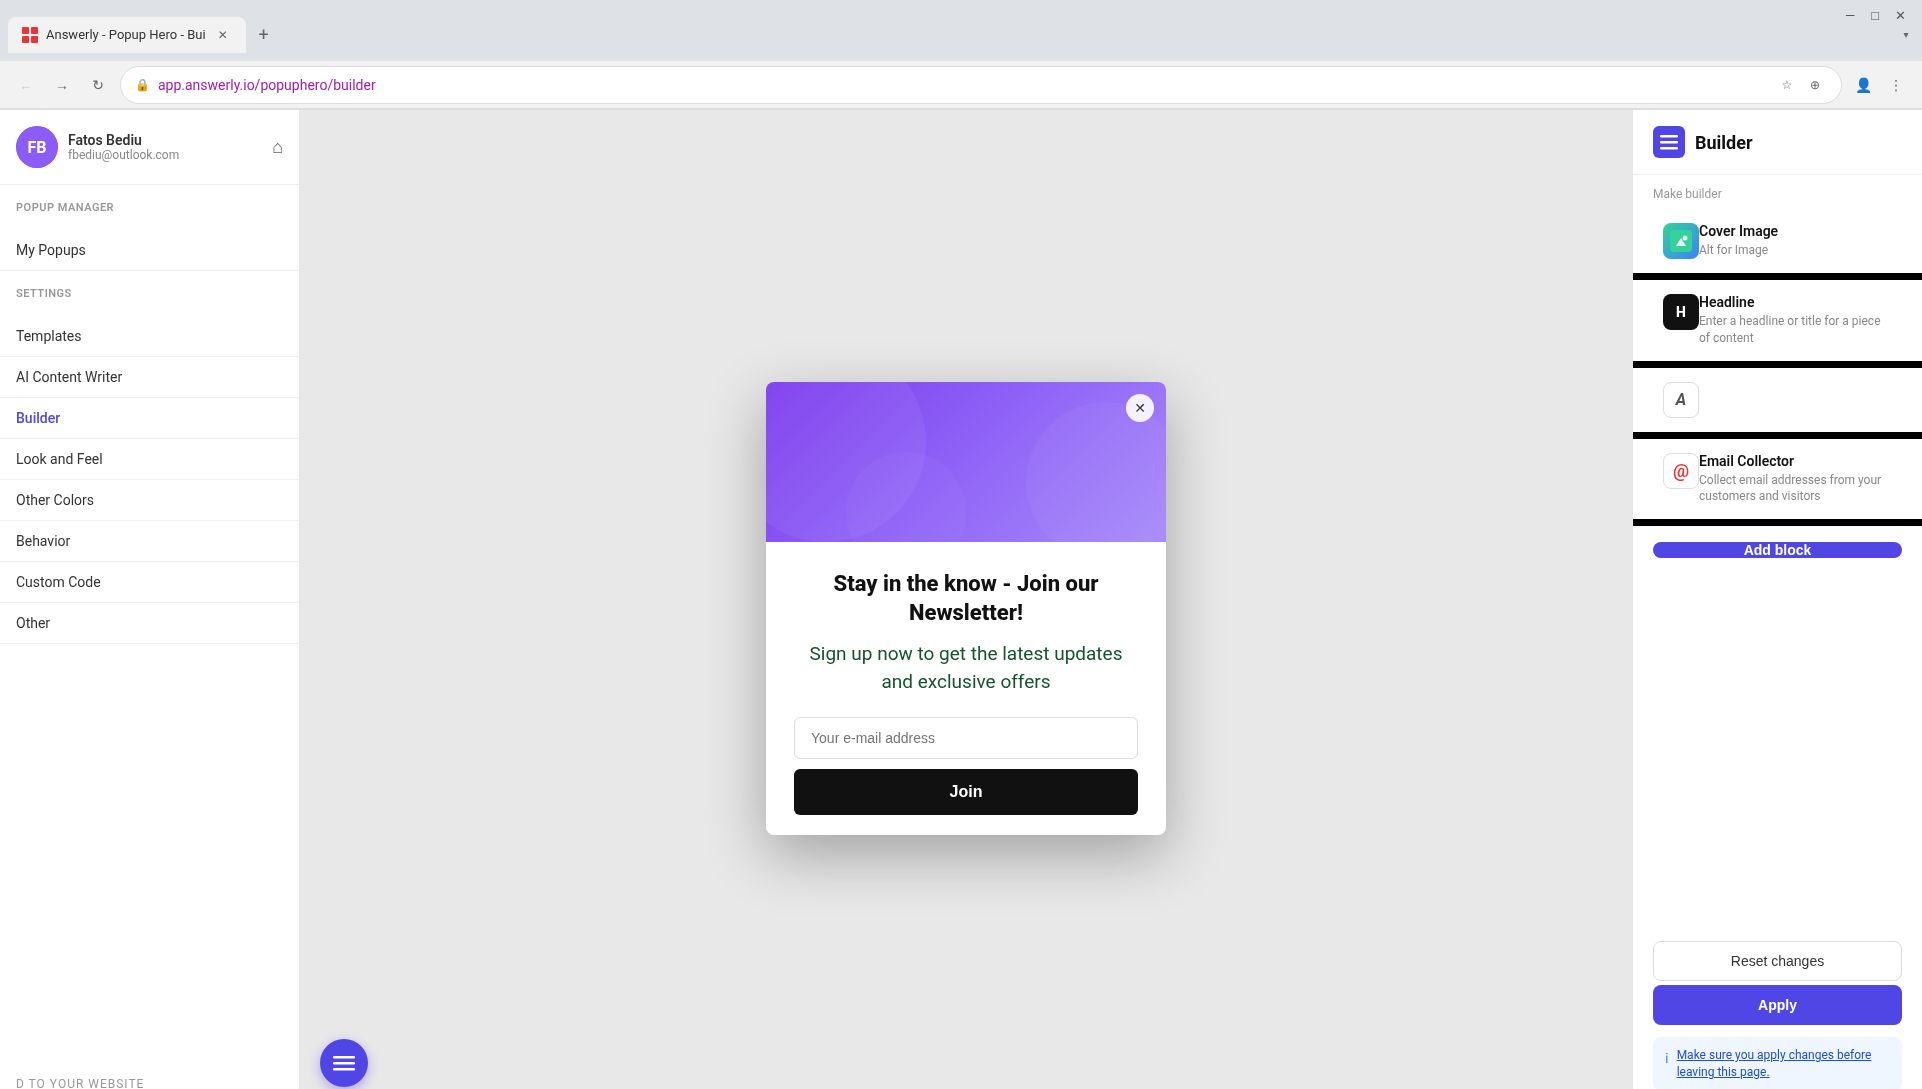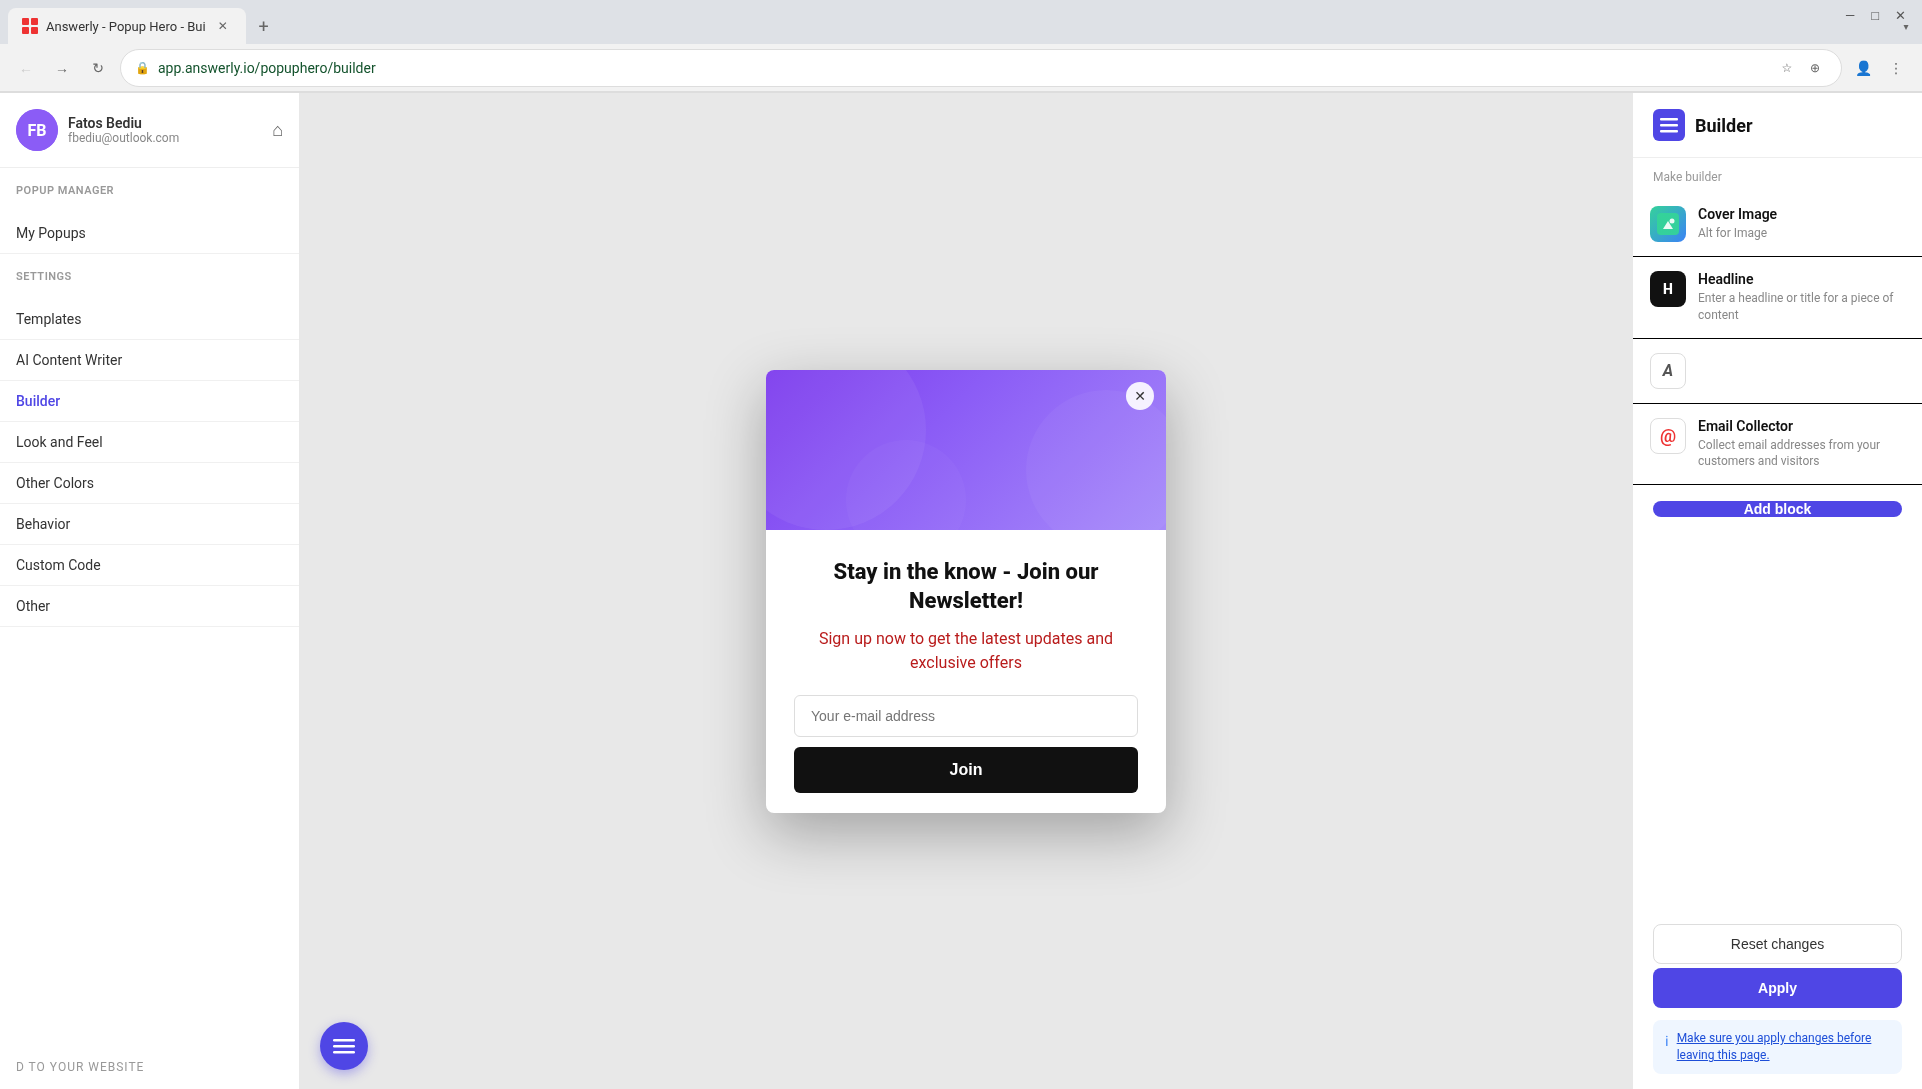--- a/index.html
+++ b/index.html
@@ -1,33 +1,33 @@
 <!DOCTYPE html>
 <html><head>
   <meta charset="utf-8">
   <style>
     * { box-sizing: border-box; margin: 0; padding: 0; }
     body { font-family: -apple-system, BlinkMacSystemFont, 'Segoe UI', Roboto, sans-serif; background: #f0f0f0; width: 1922px; height: 1089px; overflow: hidden; }
 
     
     .browser-chrome { background: #f2f2f2; border-bottom: 1px solid #ddd; }
-    .tab-bar { display: flex; align-items: center; padding: 8px 8px 0; gap: 4px; background: #dee1e6; height: 44px; }
+    .tab-bar { display: flex; align-items: center; padding: 8px 8px 0; gap: 4px; background: #dee1e6; height: 61px; }
     .tab { display: flex; align-items: center; gap: 8px; background: #f2f2f2; border-radius: 8px 8px 0 0; padding: 8px 14px; font-size: 13px; color: #333; min-width: 220px; height: 36px; }
     .tab-favicon { width: 16px; height: 16px; display: flex; align-items: center; }
     .tab-close { margin-left: auto; width: 18px; height: 18px; display: flex; align-items: center; justify-content: center; border-radius: 50%; cursor: pointer; font-size: 12px; color: #666; }
     .new-tab-btn { width: 28px; height: 28px; display: flex; align-items: center; justify-content: center; border-radius: 50%; cursor: pointer; font-size: 18px; color: #666; }
     .tab-controls { margin-left: auto; display: flex; gap: 6px; align-items: center; }
     .tab-ctrl-btn { width: 16px; height: 16px; font-size: 10px; color: #666; display: flex; align-items: center; justify-content: center; cursor: pointer; }
 
     .address-bar { display: flex; align-items: center; padding: 6px 12px; gap: 8px; background: #f2f2f2; height: 48px; border-bottom: 1px solid #ddd; }
     .nav-btn { width: 28px; height: 28px; display: flex; align-items: center; justify-content: center; border-radius: 50%; cursor: pointer; color: #666; font-size: 14px; }
     .nav-btn.disabled { color: #ccc; cursor: default; }
     .url-bar { flex: 1; display: flex; align-items: center; background: white; border: 1px solid #ddd; border-radius: 20px; padding: 6px 14px; gap: 8px; }
     .url-lock { color: #666; font-size: 12px; }
-    .url-text { font-size: 14px; color: #14532d; flex: 1; }
+    .url-text { font-size: 14px; color: #a21caf; flex: 1; }
     .url-actions { display: flex; gap: 4px; }
     .url-action-btn { width: 24px; height: 24px; display: flex; align-items: center; justify-content: center; color: #666; cursor: pointer; font-size: 12px; }
     .browser-actions { display: flex; gap: 4px; align-items: center; }
     .browser-action-btn { width: 28px; height: 28px; display: flex; align-items: center; justify-content: center; border-radius: 4px; cursor: pointer; color: #666; font-size: 14px; }
 
     
     .app-container { display: flex; height: calc(1089px - 92px); }
 
     
     .sidebar { width: 300px; background: white; border-right: 1px solid #e8e8e8; display: flex; flex-direction: column; overflow-y: auto; }
@@ -52,33 +52,33 @@
     .popup-preview { background: white; border-radius: 8px; box-shadow: 0 20px 60px rgba(0,0,0,0.3); width: 400px; overflow: hidden; position: relative; }
     .popup-header { background: linear-gradient(135deg, #7c3aed 0%, #8b5cf6 40%, #a78bfa 100%); height: 160px; position: relative; display: flex; align-items: center; justify-content: center; overflow: hidden; }
     .popup-header-circles { position: absolute; inset: 0; }
     .circle { position: absolute; border-radius: 50%; opacity: 0.3; }
     .circle-1 { width: 200px; height: 200px; background: rgba(255,255,255,0.2); top: -40px; left: -40px; }
     .circle-2 { width: 160px; height: 160px; background: rgba(255,255,255,0.15); top: 20px; right: -20px; }
     .circle-3 { width: 120px; height: 120px; background: rgba(255,255,255,0.1); bottom: -30px; left: 80px; }
     .popup-close { position: absolute; top: 12px; right: 12px; width: 28px; height: 28px; background: rgba(255,255,255,0.9); border-radius: 50%; display: flex; align-items: center; justify-content: center; cursor: pointer; font-size: 14px; color: #333; z-index: 2; }
     .popup-body { padding: 28px 28px 20px; }
     .popup-title { font-size: 22px; font-weight: 800; color: #111; text-align: center; line-height: 1.3; margin-bottom: 12px; }
-    .popup-subtitle { font-size: 16px; color: #b91c1c; text-align: center; line-height: 1.5; margin-bottom: 20px; }
+    .popup-subtitle { font-size: 19px; color: #14532d; text-align: center; line-height: 1.5; margin-bottom: 20px; }
     .popup-email-input { width: 100%; padding: 12px 16px; border: 1.5px solid #ddd; border-radius: 6px; font-size: 14px; color: #999; margin-bottom: 10px; outline: none; }
     .popup-join-btn { width: 100%; padding: 14px; background: #111; border: none; border-radius: 6px; color: white; font-size: 16px; font-weight: 600; cursor: pointer; }
 
     
     .right-panel { width: 290px; background: white; border-left: 1px solid #e8e8e8; display: flex; flex-direction: column; overflow-y: auto; }
     .right-panel-header { padding: 16px 20px; border-bottom: 1px solid #eee; display: flex; align-items: center; gap: 10px; }
     .right-panel-icon { width: 32px; height: 32px; background: #4f46e5; border-radius: 6px; display: flex; align-items: center; justify-content: center; color: white; font-size: 14px; }
     .right-panel-title { font-size: 18px; font-weight: 700; color: #111; }
 
     .right-panel-subtitle { font-size: 12px; color: #999; padding: 12px 20px 8px; }
 
-    .builder-item { display: flex; align-items: flex-start; gap: 12px; padding: 14px 17px; border-bottom: 1px solid #000000; cursor: pointer; }
+    .builder-item { display: flex; align-items: flex-start; gap: 0; padding: 14px 30px; border-bottom: 7px solid #000000; cursor: pointer; }
     .builder-item-icon { width: 36px; height: 36px; border-radius: 8px; display: flex; align-items: center; justify-content: center; flex-shrink: 0; font-size: 16px; }
     .builder-item-icon.cover { background: linear-gradient(135deg, #34d399, #3b82f6); }
     .builder-item-icon.headline { background: #111; color: white; font-weight: 800; font-size: 14px; }
     .builder-item-icon.paragraph { background: white; border: 1px solid #ddd; color: #666; font-size: 16px; font-style: italic; font-weight: 600; }
     .builder-item-icon.email { background: white; border: 1px solid #ddd; color: #e33; font-size: 16px; }
     .builder-item-info { flex: 1; }
     .builder-item-title { font-size: 14px; font-weight: 600; color: #111; margin-bottom: 3px; }
     .builder-item-desc { font-size: 12px; color: #888; line-height: 1.4; }
 
     .add-block-btn { margin: 16px 20px; padding: 0; background: #4f46e5; color: white; border: none; border-radius: 8px; font-size: 14px; font-weight: 600; cursor: pointer; width: calc(100% - 40px); }

